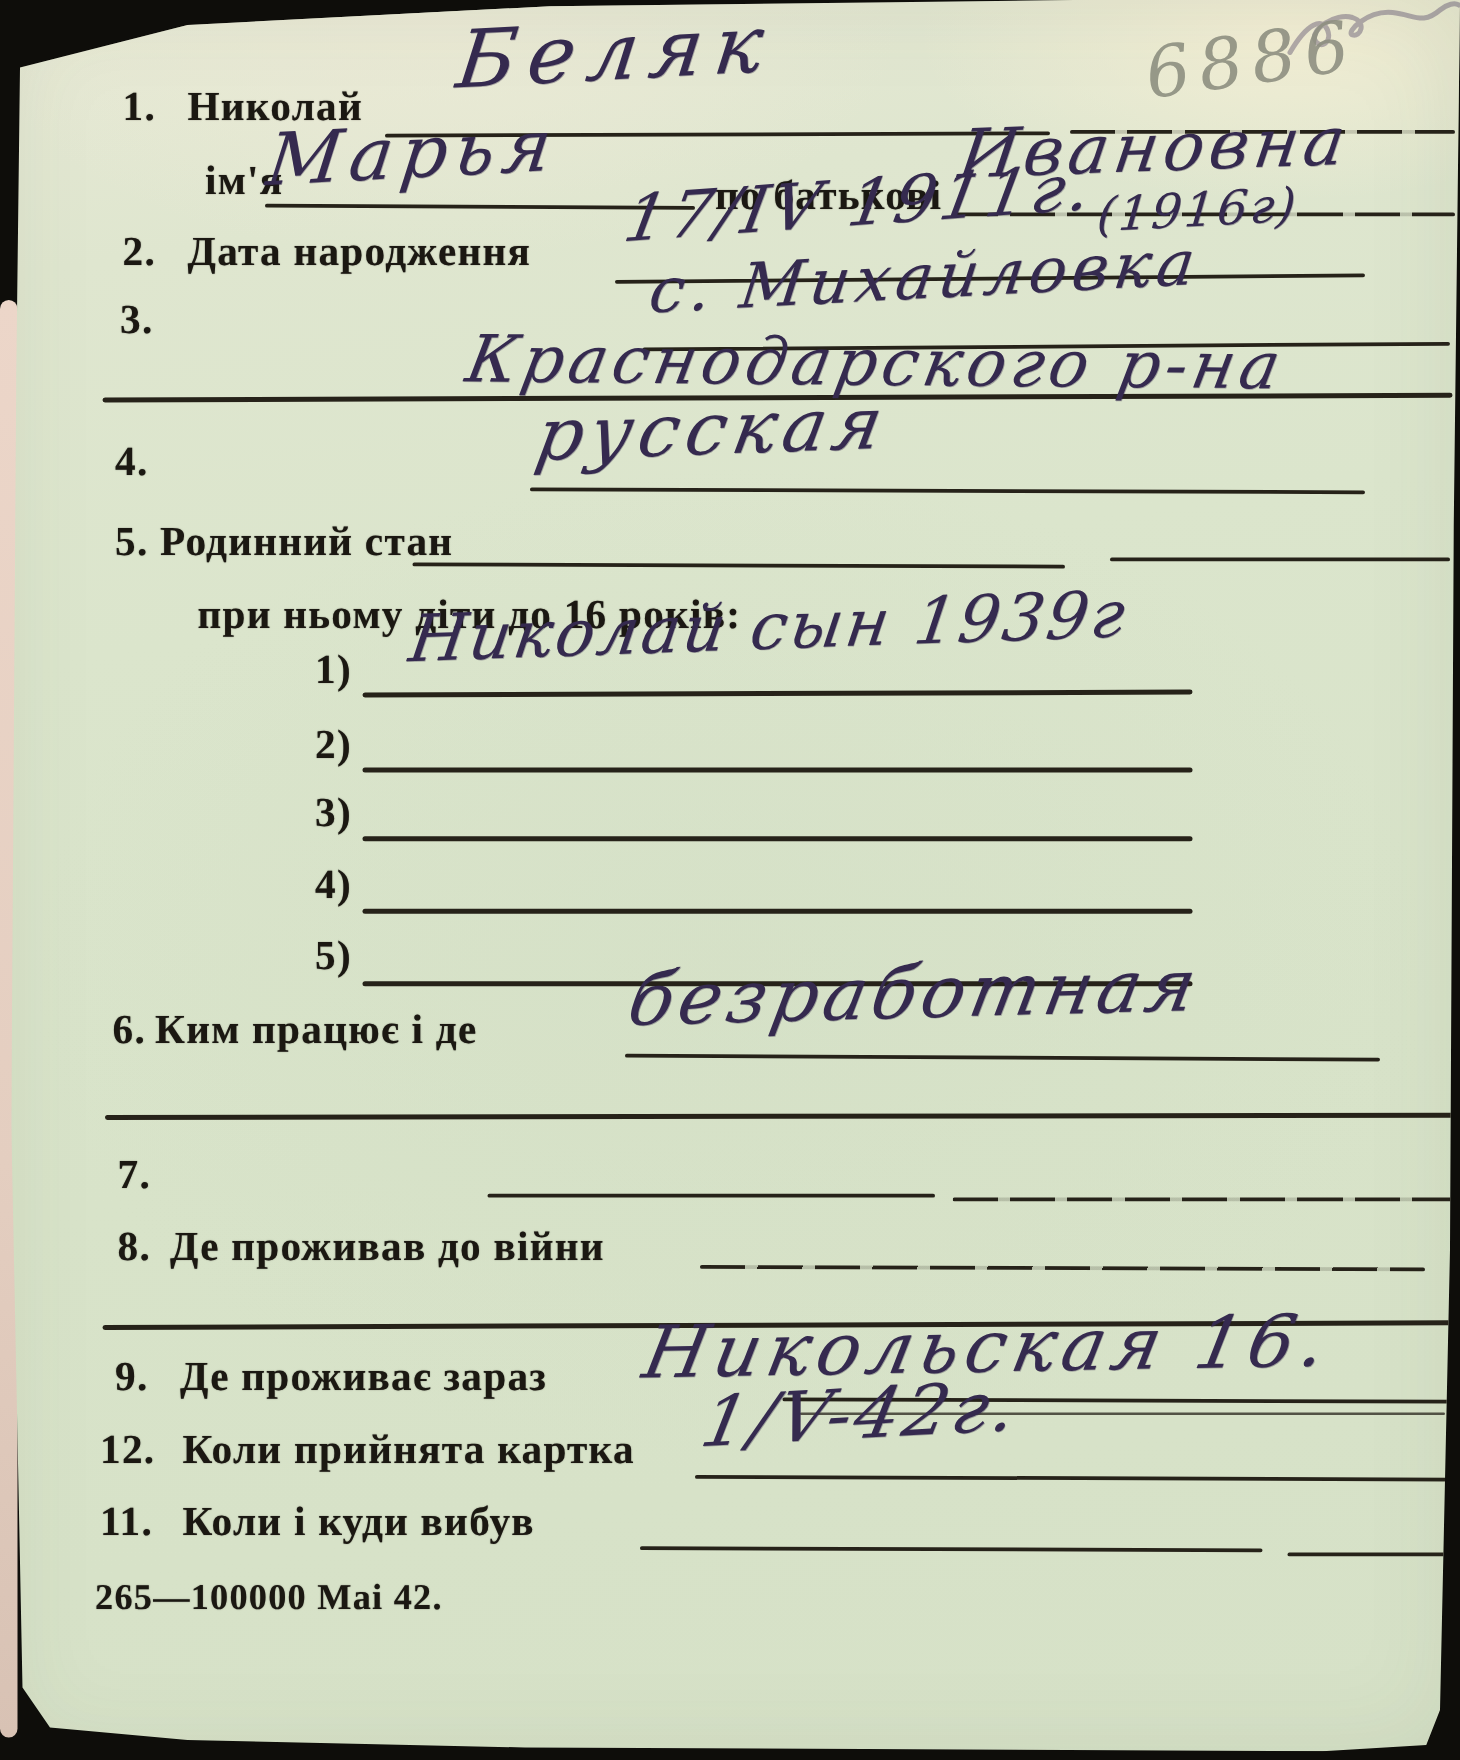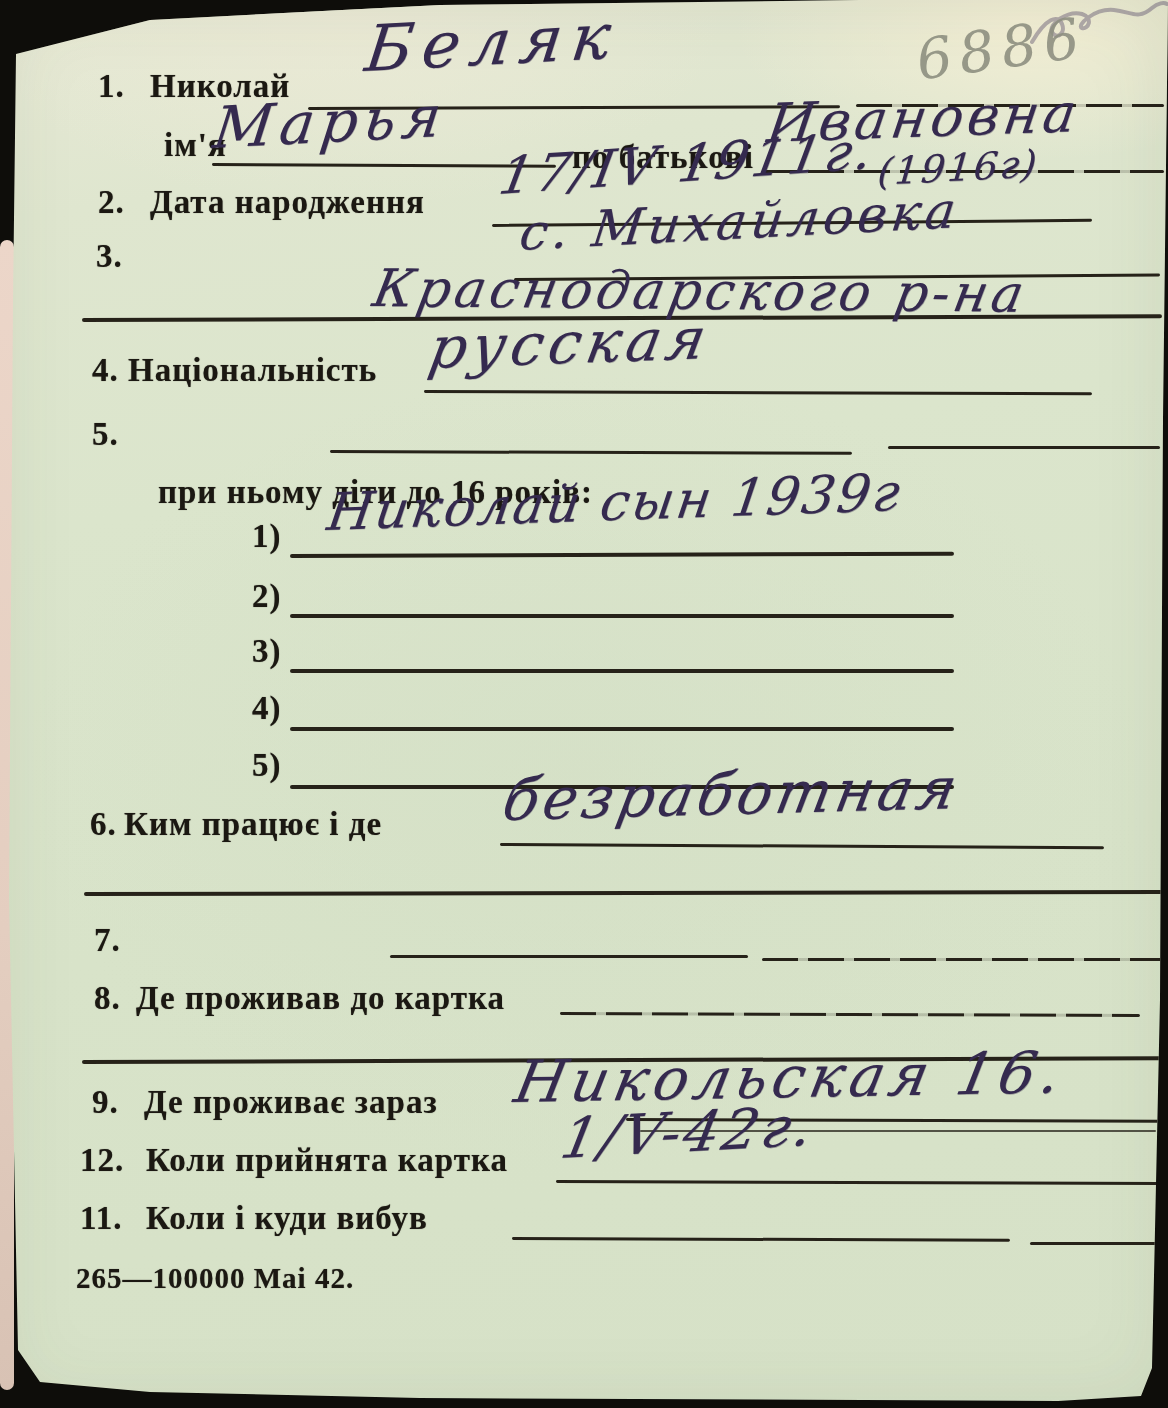--- a/index.html
+++ b/index.html
@@ -84,25 +84,25 @@
   <span class="hw" style="left:500px;top:146px;font-size:52px;transform:skewX(-14deg) rotate(-4deg)">17/IV 1911г.</span>
   <span class="hw" style="left:878px;top:150px;font-size:38px;letter-spacing:2px;transform:skewX(-8deg) rotate(-3deg)">(1916г)</span>
 
   <span class="num" style="left:96px;top:238px">3.</span>
   <div class="u" style="left:514px;top:278px;width:646px;transform:rotate(-0.4deg)"></div>
   <span class="hw" style="left:520px;top:204px;font-size:50px;letter-spacing:4px;transform:skewX(-10deg) rotate(-3deg)">с. Михайловка</span>
   <div class="u bold" style="left:82px;top:318px;width:1080px;transform:rotate(-0.2deg)"></div>
   <span class="hw" style="left:374px;top:258px;font-size:52px;letter-spacing:4px;transform:skewX(-10deg) rotate(0.5deg)">Краснодарского р-на</span>
 
   <span class="num" style="left:92px;top:352px">4.</span>
-  <span class="lbl" style="left:128px;top:352px">Національність</span>
   <div class="u" style="left:424px;top:390px;width:668px;transform:rotate(0.2deg)"></div>
   <span class="hw" style="left:430px;top:314px;font-size:58px;letter-spacing:5px;transform:skewX(-12deg) rotate(-2deg)">русская</span>
 
   <span class="num" style="left:92px;top:416px">5.</span>
+  <span class="lbl" style="left:128px;top:416px">Родинний стан</span>
   <div class="u" style="left:330px;top:450px;width:522px;transform:rotate(0.2deg)"></div>
   <div class="u" style="left:888px;top:446px;width:272px"></div>
   <span class="lbl" style="left:158px;top:474px">при ньому діти до 16 років:</span>
 
   <span class="num" style="left:252px;top:518px">1)</span>
   <div class="u bold" style="left:290px;top:554px;width:664px;transform:rotate(-0.2deg)"></div>
   <span class="hw" style="left:328px;top:482px;font-size:52px;letter-spacing:2px;transform:skewX(-10deg) rotate(-2deg)">Николай сын 1939г</span>
 
   <span class="num" style="left:252px;top:578px">2)</span>
   <div class="u bold" style="left:290px;top:614px;width:664px"></div>
@@ -120,21 +120,21 @@
   <span class="lbl" style="left:124px;top:806px">Ким працює і де</span>
   <div class="u" style="left:500px;top:843px;width:604px;transform:rotate(0.3deg)"></div>
   <span class="hw" style="left:504px;top:766px;font-size:58px;letter-spacing:4px;transform:skewX(-12deg) rotate(-1.5deg)">безработная</span>
   <div class="u bold" style="left:84px;top:892px;width:1080px;transform:rotate(-0.1deg)"></div>
 
   <span class="num" style="left:94px;top:922px">7.</span>
   <div class="u" style="left:390px;top:955px;width:358px"></div>
   <div class="u dash" style="left:762px;top:958px;width:400px"></div>
 
   <span class="num" style="left:94px;top:980px">8.</span>
-  <span class="lbl" style="left:136px;top:980px">Де проживав до картка</span>
+  <span class="lbl" style="left:136px;top:980px">Де проживав до війни</span>
   <div class="u dash" style="left:560px;top:1012px;width:580px;transform:rotate(0.2deg)"></div>
   <div class="u bold" style="left:82px;top:1060px;width:1080px;transform:rotate(-0.2deg)"></div>
 
   <span class="num" style="left:92px;top:1084px">9.</span>
   <span class="lbl" style="left:144px;top:1084px">Де проживає зараз</span>
   <div class="u" style="left:626px;top:1118px;width:538px;transform:rotate(0.2deg)"></div>
   <div class="u thin" style="left:640px;top:1130px;width:516px"></div>
   <span class="hw" style="left:516px;top:1048px;font-size:58px;letter-spacing:5px;transform:skewX(-12deg) rotate(-1deg)">Никольская 16.</span>
 
   <span class="num" style="left:80px;top:1142px">12.</span>

